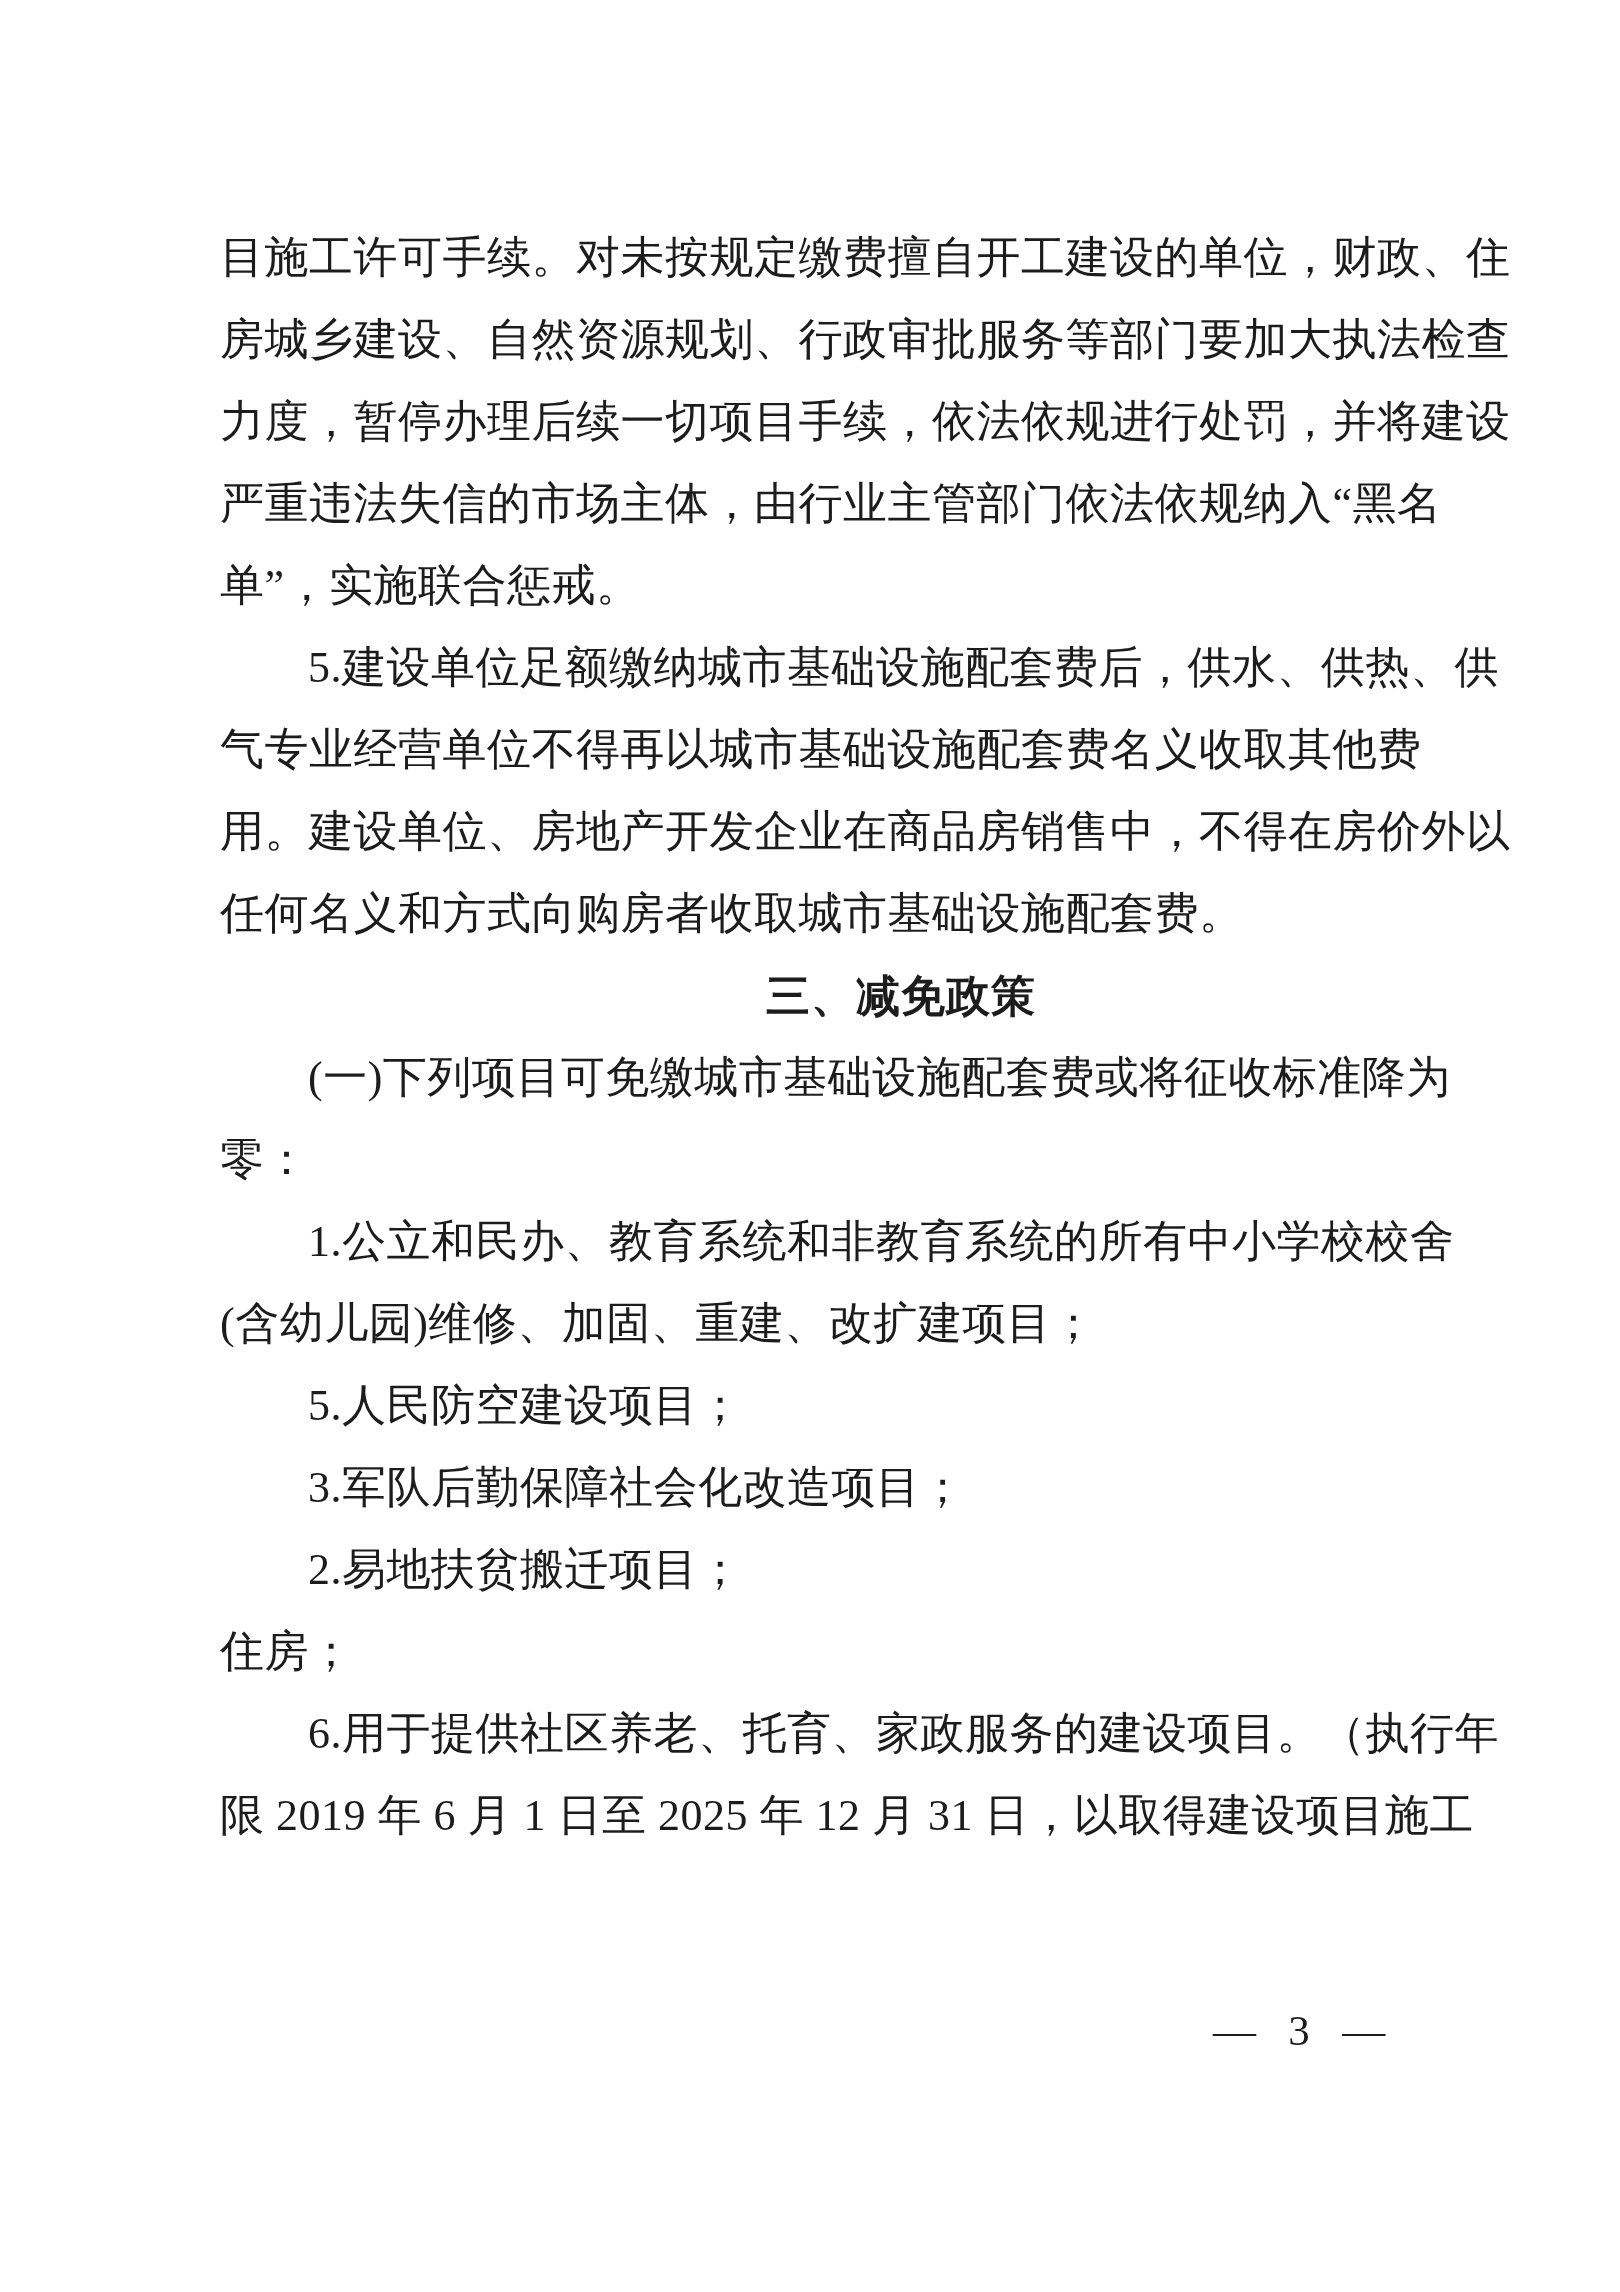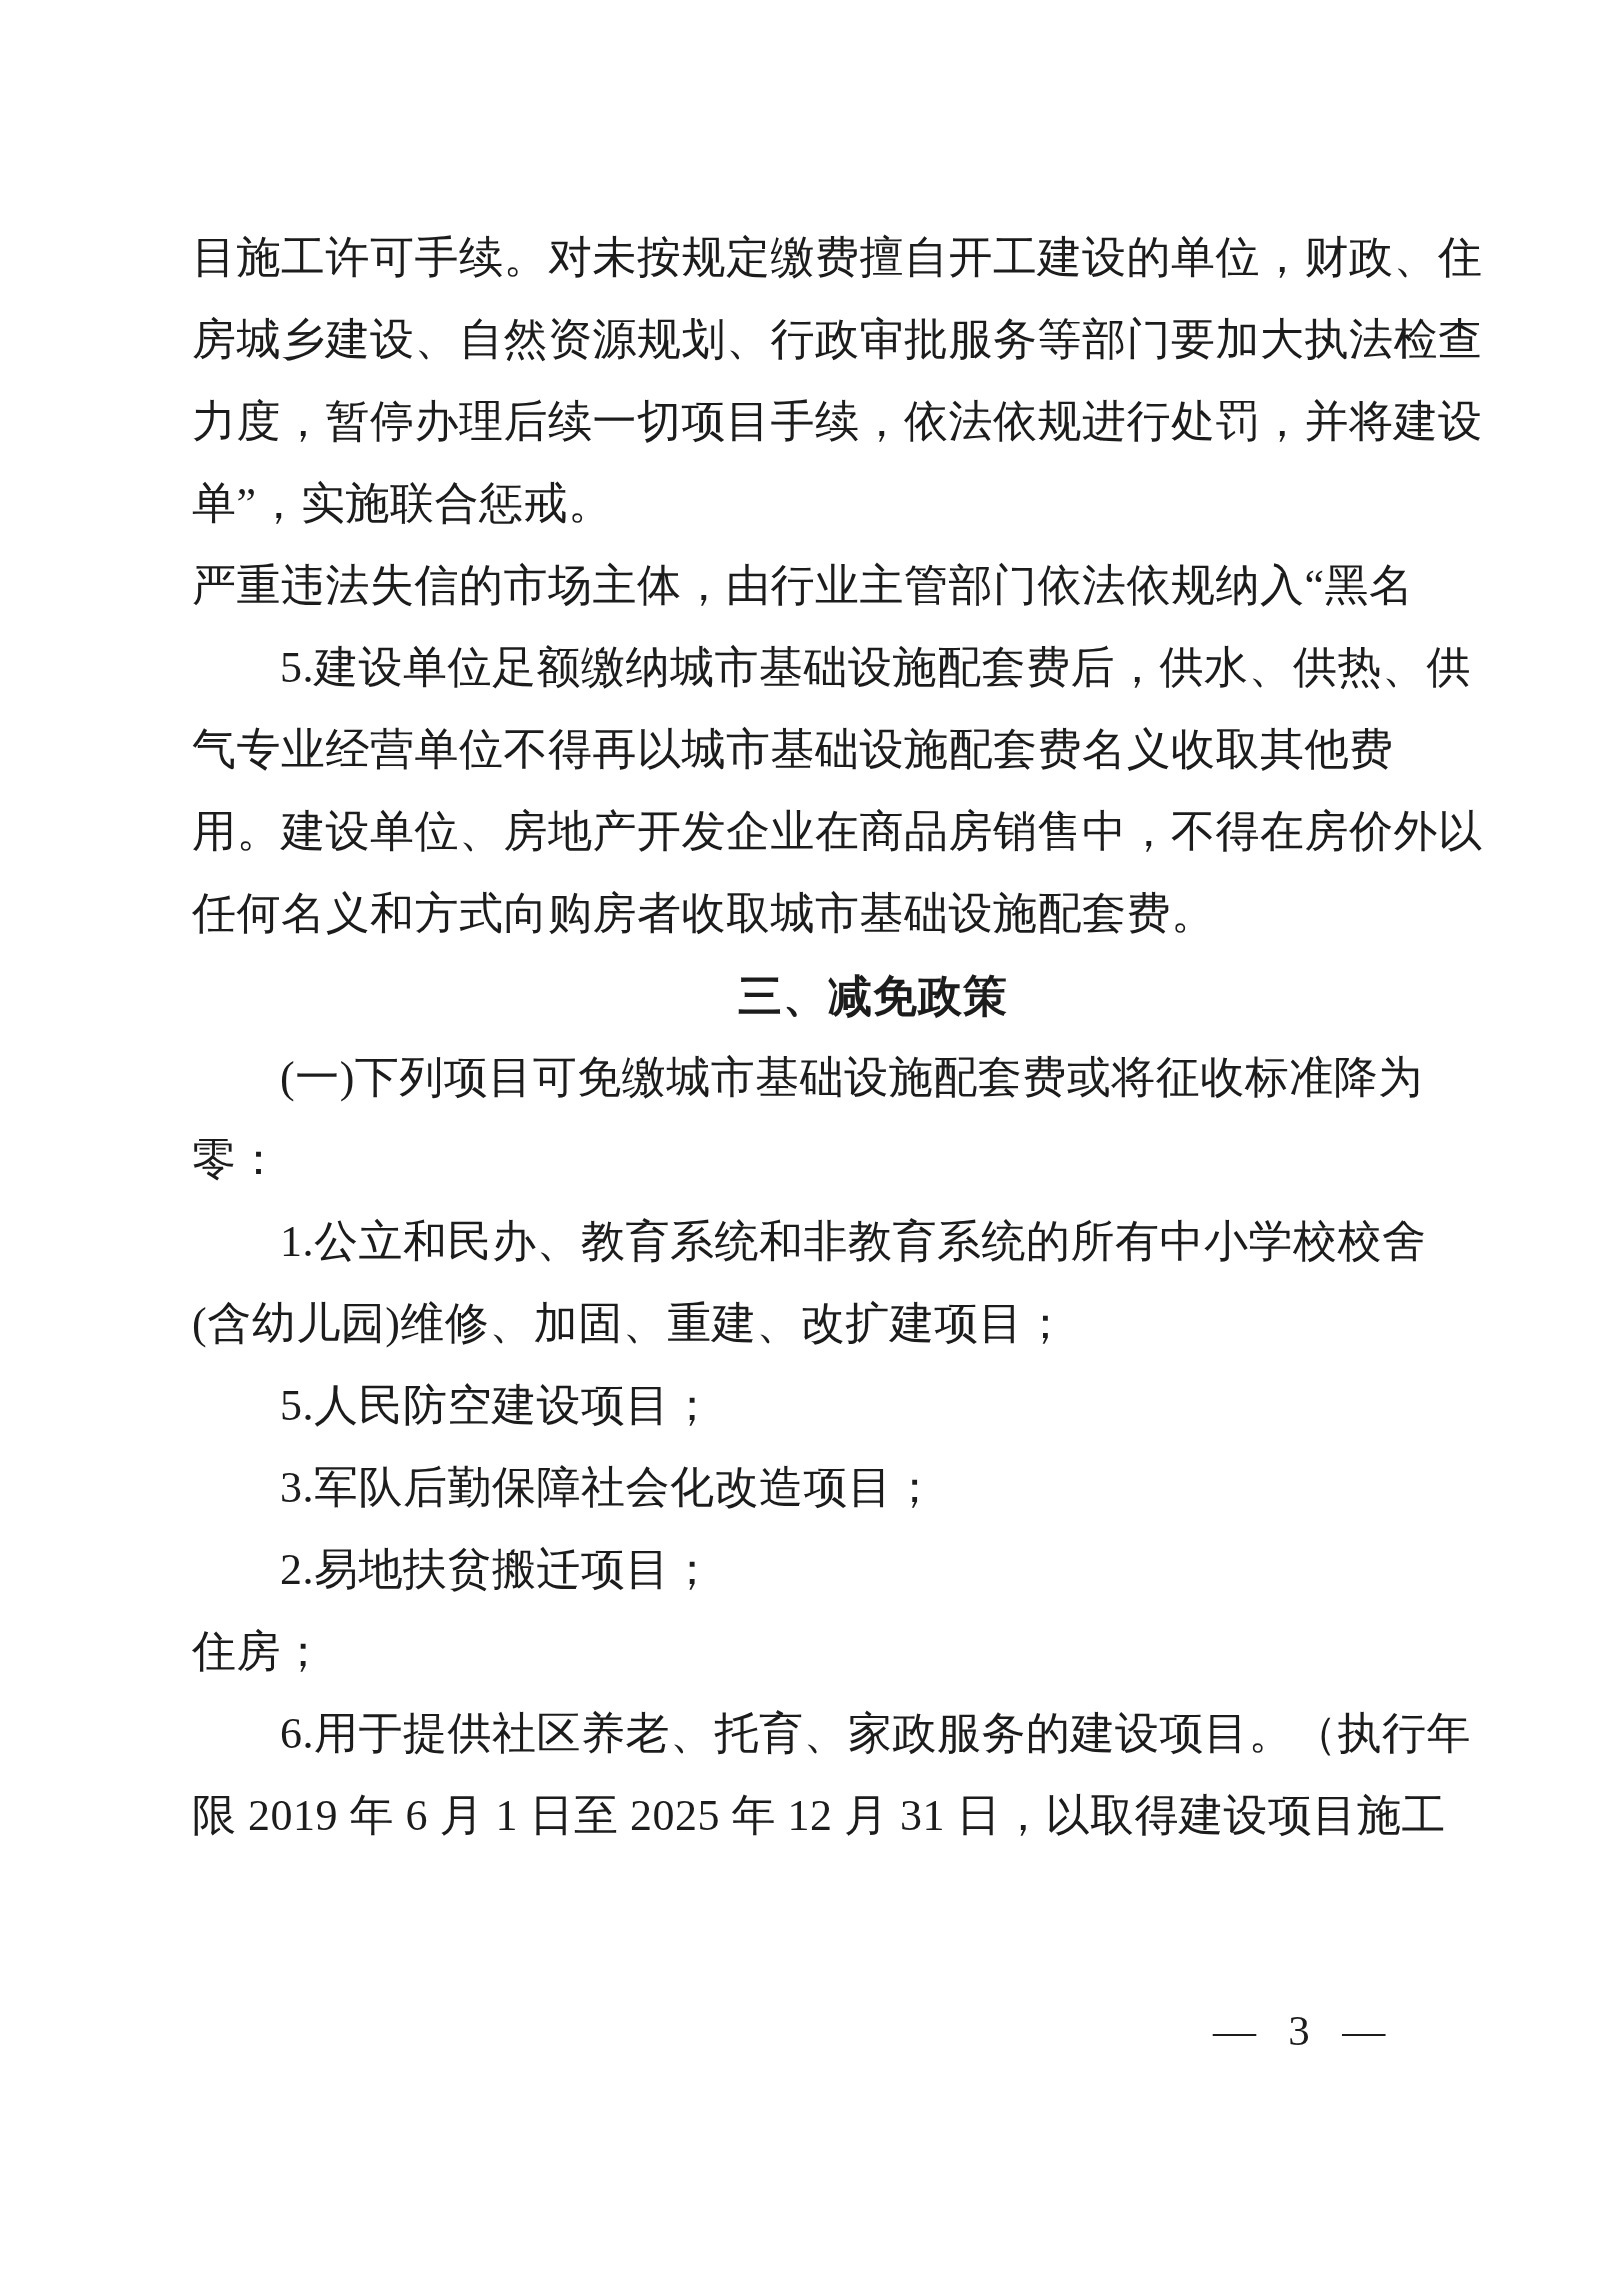--- a/index.html
+++ b/index.html
@@ -12,21 +12,21 @@
     width: 1620px;
     height: 2293px;
     background: #ffffff;
     margin: 0 auto;
     overflow: hidden;
     font-family: "Liberation Serif", "DejaVu Serif", serif;
     color: #1c1c1c;
   }
   .textblock {
     position: absolute;
-    left: 192px;
+    left: 220px;
     top: 217px;
     width: 1274px;
     font-size: 44px;
     line-height: 82px;
     letter-spacing: 0.5px;
   }
   .ln {
     white-space: nowrap;
     height: 82px;
   }
@@ -51,22 +51,22 @@
   }
 </style>
 </head>
 <body>
 
 <div class="page">
   <div class="textblock">
     <div class="ln">目施工许可手续。对未按规定缴费擅自开工建设的单位，财政、住</div>
     <div class="ln">房城乡建设、自然资源规划、行政审批服务等部门要加大执法检查</div>
     <div class="ln">力度，暂停办理后续一切项目手续，依法依规进行处罚，并将建设</div>
+    <div class="ln">严重违法失信的市场主体，由行业主管部门依法依规纳入“黑名</div>
     <div class="ln">单”，实施联合惩戒。</div>
-    <div class="ln">严重违法失信的市场主体，由行业主管部门依法依规纳入“黑名</div>
     <div class="ln indent">5.建设单位足额缴纳城市基础设施配套费后，供水、供热、供</div>
     <div class="ln">气专业经营单位不得再以城市基础设施配套费名义收取其他费</div>
     <div class="ln">用。建设单位、房地产开发企业在商品房销售中，不得在房价外以</div>
     <div class="ln">任何名义和方式向购房者收取城市基础设施配套费。</div>
     <div class="ln indent head">三、减免政策</div>
     <div class="ln indent">(一)下列项目可免缴城市基础设施配套费或将征收标准降为</div>
     <div class="ln">零：</div>
     <div class="ln indent">1.公立和民办、教育系统和非教育系统的所有中小学校校舍</div>
     <div class="ln">(含幼儿园)维修、加固、重建、改扩建项目；</div>
     <div class="ln indent">5.人民防空建设项目；</div>

